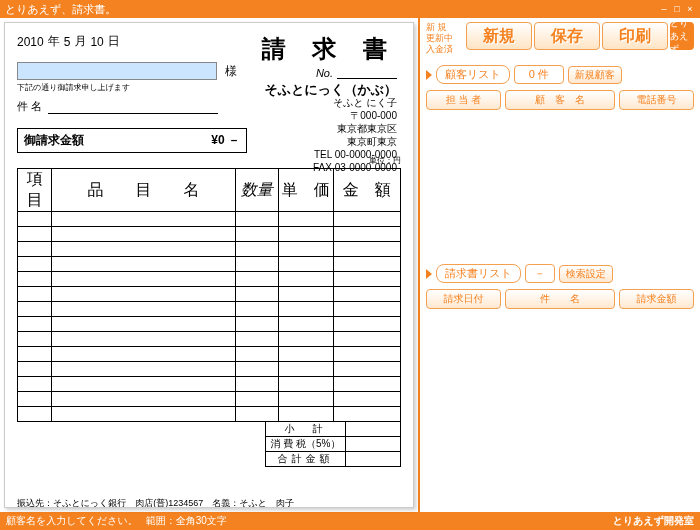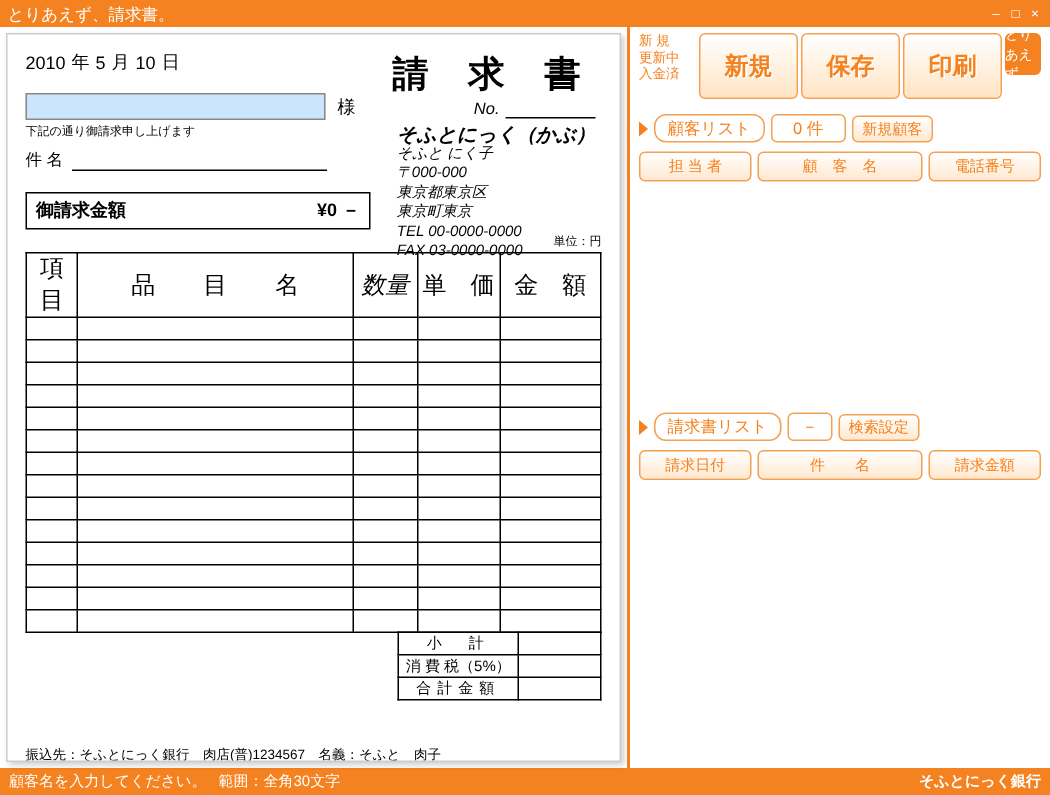--- a/index.html
+++ b/index.html
@@ -6,21 +6,21 @@
 body { font-family: "MS Gothic", sans-serif; font-size: 11px; background: #fff; width: 700px; height: 530px; overflow: hidden; }
 .title-bar { background: #f58220; color: #fff; height: 18px; display: flex; align-items: center; justify-content: space-between; padding: 0 5px; font-size: 11px; }
 .title-bar-controls { display: flex; gap: 3px; }
 .title-bar-controls span { width: 10px; height: 10px; display: flex; align-items: center; justify-content: center; cursor: pointer; font-size: 9px; }
 .main { display: flex; height: 494px; }
 .left-panel { width: 420px; height: 100%; position: relative; border-right: 2px solid #f58220; }
 .left-inner { position: absolute; inset: 4px; border: 1px solid #ccc; box-shadow: 2px 2px 4px rgba(0,0,0,0.2); background: #fff; padding: 10px 12px; overflow: hidden; }
 .right-panel { flex: 1; padding: 4px 6px; }
 .top-buttons { display: flex; gap: 2px; align-items: stretch; margin-bottom: 10px; }
 .status-box { width: 38px; font-size: 9px; color: #f58220; line-height: 11px; }
-.big-btn { flex: 1; height: 44px; background: linear-gradient(#fff,#ffe4c4); border: 1px solid #f5a050; border-radius: 4px; display: flex; align-items: center; justify-content: center; color: #f58220; font-size: 16px; font-weight: bold; cursor: pointer; text-shadow: 1px 1px 0 #fff; }
+.big-btn { flex: 1; height: 28px; background: linear-gradient(#fff,#ffe4c4); border: 1px solid #f5a050; border-radius: 4px; display: flex; align-items: center; justify-content: center; color: #f58220; font-size: 16px; font-weight: bold; cursor: pointer; text-shadow: 1px 1px 0 #fff; }
 .logo-btn { width: 24px; height: 28px; background: #f58220; border-radius: 4px; color: #fff; font-size: 9px; display: flex; align-items: center; justify-content: center; cursor: pointer; }
 .section-head { display: flex; align-items: center; gap: 4px; margin-bottom: 6px; }
 .section-arrow { width: 0; height: 0; border-top: 5px solid transparent; border-bottom: 5px solid transparent; border-left: 6px solid #f58220; }
 .section-label { border: 1px solid #f5a050; border-radius: 8px; padding: 1px 8px; color: #f58220; font-size: 11px; background: #fff; }
 .count-box { border: 1px solid #f5a050; border-radius: 4px; padding: 1px 6px; color: #f58220; min-width: 50px; text-align: center; }
 .small-btn { border: 1px solid #f5a050; border-radius: 4px; padding: 1px 6px; color: #f58220; background: linear-gradient(#fff,#ffe8d0); cursor: pointer; font-size: 10px; }
 .col-headers { display: flex; gap: 4px; margin-bottom: 4px; }
 .col-h { flex: 1; border: 1px solid #f5a050; border-radius: 4px; padding: 2px; text-align: center; color: #f58220; font-size: 10px; background: linear-gradient(#fff,#ffe8d0); cursor: pointer; }
 .spacer { height: 150px; }
 .spacer2 { height: 120px; }
@@ -31,21 +31,21 @@
 .date-row { display: flex; gap: 4px; align-items: center; font-weight: normal; font-size: 12px; margin-bottom: 6px; }
 .inv-title { position: absolute; top: 10px; right: 16px; font-size: 24px; font-weight: bold; letter-spacing: 10px; }
 .no-row { position: absolute; top: 44px; right: 16px; font-size: 11px; font-style: italic; display: flex; gap: 4px; }
 .no-row .line { border-bottom: 1px solid #000; width: 60px; }
 .cust-row { display: flex; align-items: flex-end; margin-top: 12px; }
 .cust-input { width: 200px; height: 18px; background: #cce5ff; border: 1px solid #888; }
 .sama { margin-left: 8px; font-size: 12px; }
 .small-note { font-size: 8px; margin-top: 2px; }
 .subject-row { display: flex; align-items: center; gap: 6px; margin-top: 6px; font-size: 11px; }
 .subject-line { border-bottom: 1px solid #000; flex: 1; max-width: 170px; height: 14px; }
-.company { position: absolute; top: 60px; right: 16px; text-align: left; font-size: 10px; line-height: 13px; font-style: italic; }
+.company { position: absolute; top: 60px; right: 16px; text-align: right; font-size: 10px; line-height: 13px; }
 .company .name { font-size: 13px; font-weight: bold; }
 .total-row { display: flex; justify-content: space-between; border: 1.5px solid #000; padding: 3px 6px; width: 230px; margin-top: 14px; font-weight: bold; font-size: 12px; }
 .unit-note { text-align: right; font-size: 8px; margin-top: 2px; }
 .inv-table { border-collapse: collapse; width: 100%; margin-top: 2px; font-size: 16px; }
 .inv-table th, .inv-table td { border: 1px solid #000; height: 15px; padding: 0 2px; }
 .inv-table th { font-weight: normal; text-align: center; }
 .inv-table .c-item { width: 28px; }
 .inv-table .c-name { width: 150px; }
 .inv-table .c-qty { width: 35px; font-style: italic; }
 .inv-table .c-price { width: 45px; }
@@ -273,14 +273,14 @@
       <div class="col-h" style="flex:1.5">件　　名</div>
       <div class="col-h">請求金額</div>
     </div>
     <div class="spacer2"></div>
   </div>
 </div>
 
 <div class="status-bar">
   <span>顧客名を入力してください。</span>
   <span>範囲：全角30文字</span>
-  <span class="right">そふとにっく銀行</span>
+  <span class="right">とりあえず開発室</span>
 </div>
 
 </body></html>

